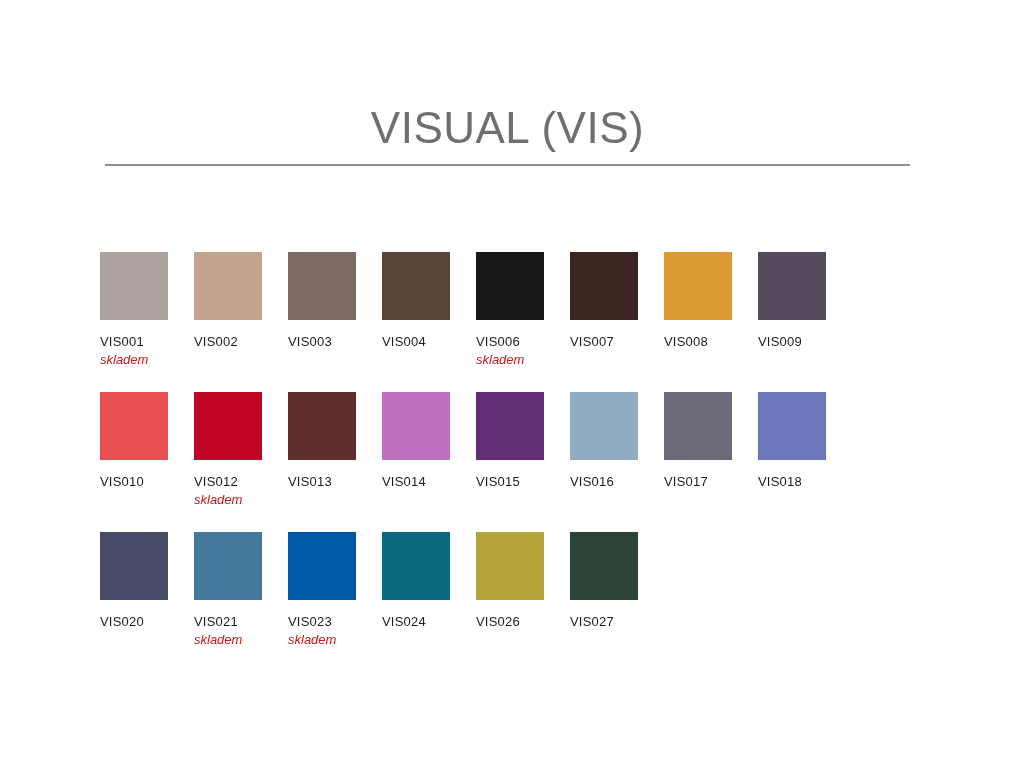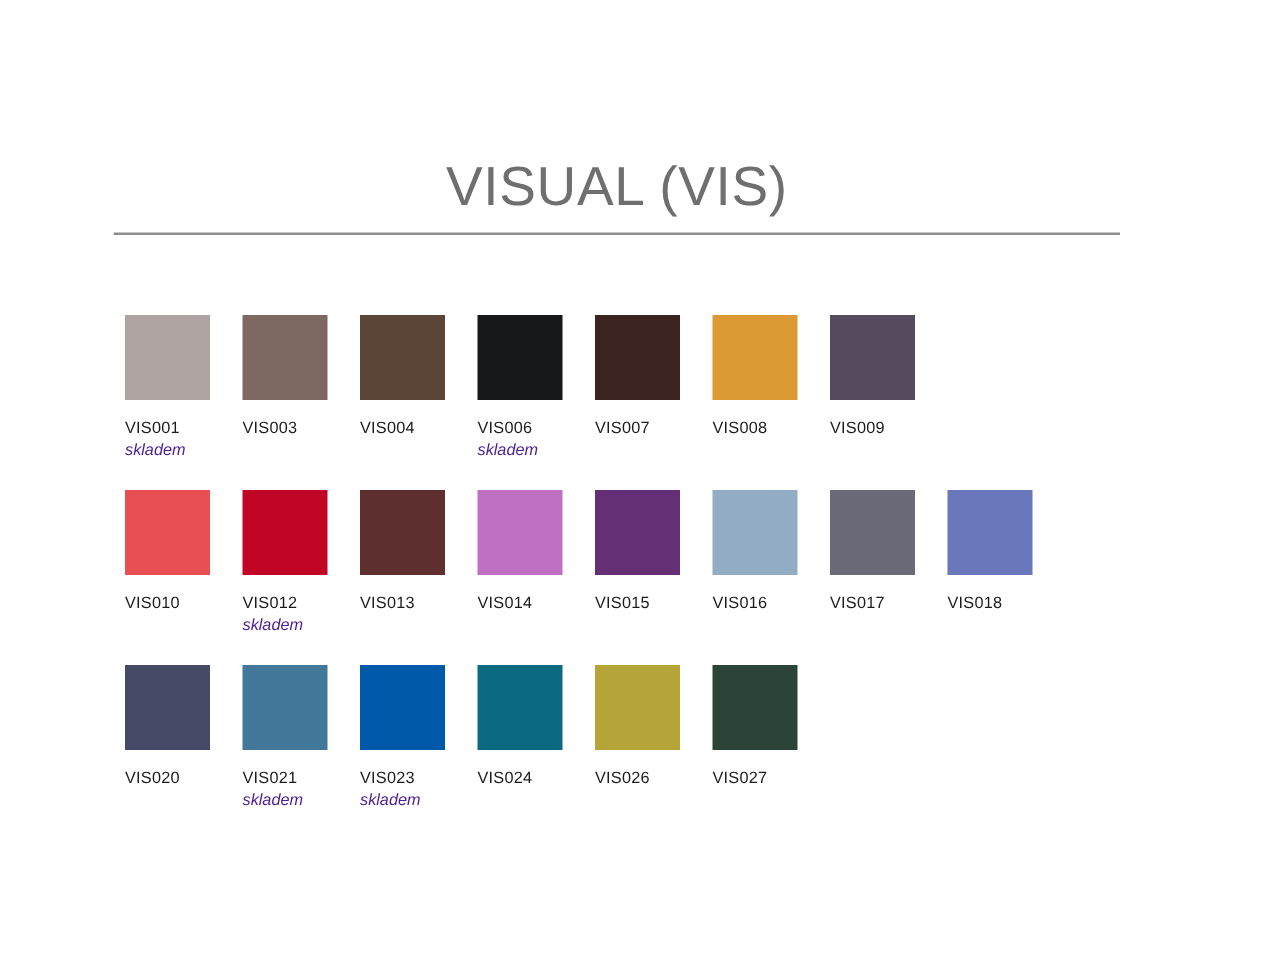--- a/index.html
+++ b/index.html
@@ -17,23 +17,22 @@
 
   .page {
     position: absolute;
     inset: 0;
   }
 
   
   .header {
     position: absolute;
     top: 104px;
-    left: 91px;
+    left: 105px;
     width: 805px;
-    margin-top: 22px;
   }
   .page-title {
     margin: 0;
     font-family: "Liberation Sans", sans-serif;
     font-size: 44px;
     font-weight: 400;
     color: #6f6f6f;
     text-align: center;
     letter-spacing: 0.5px;
     line-height: 1.1;
@@ -77,21 +76,21 @@
     font-weight: 400;
     color: #1c1c1c;
     letter-spacing: 0.2px;
     white-space: nowrap;
   }
   .swatch-stock {
     margin-top: 3px;
     font-family: "Liberation Sans", sans-serif;
     font-size: 13px;
     font-style: italic;
-    color: #4c1d95;
+    color: #b91c1c;
     white-space: nowrap;
     min-height: 15px;
     text-align: right;
   }
   .swatch-stock.is-empty {
     visibility: hidden;
   }
 </style>
 </head>
 <body>
@@ -104,20 +103,25 @@
   </div>
 
   <div class="swatch-grid">
       <div class="swatch-row">
         <div class="swatch-cell">
           <div class="swatch-chip" style="background: rgb(174, 163, 161);"></div>
           <div class="swatch-code">VIS001</div>
           <div class="swatch-stock">skladem</div>
         </div>
         <div class="swatch-cell">
+          <div class="swatch-chip" style="background: rgb(194, 164, 142);"></div>
+          <div class="swatch-code">VIS002</div>
+          <div class="swatch-stock is-empty"></div>
+        </div>
+        <div class="swatch-cell">
           <div class="swatch-chip" style="background: rgb(125, 105, 97);"></div>
           <div class="swatch-code">VIS003</div>
           <div class="swatch-stock is-empty"></div>
         </div>
         <div class="swatch-cell">
           <div class="swatch-chip" style="background: rgb(90, 69, 54);"></div>
           <div class="swatch-code">VIS004</div>
           <div class="swatch-stock is-empty"></div>
         </div>
         <div class="swatch-cell">

